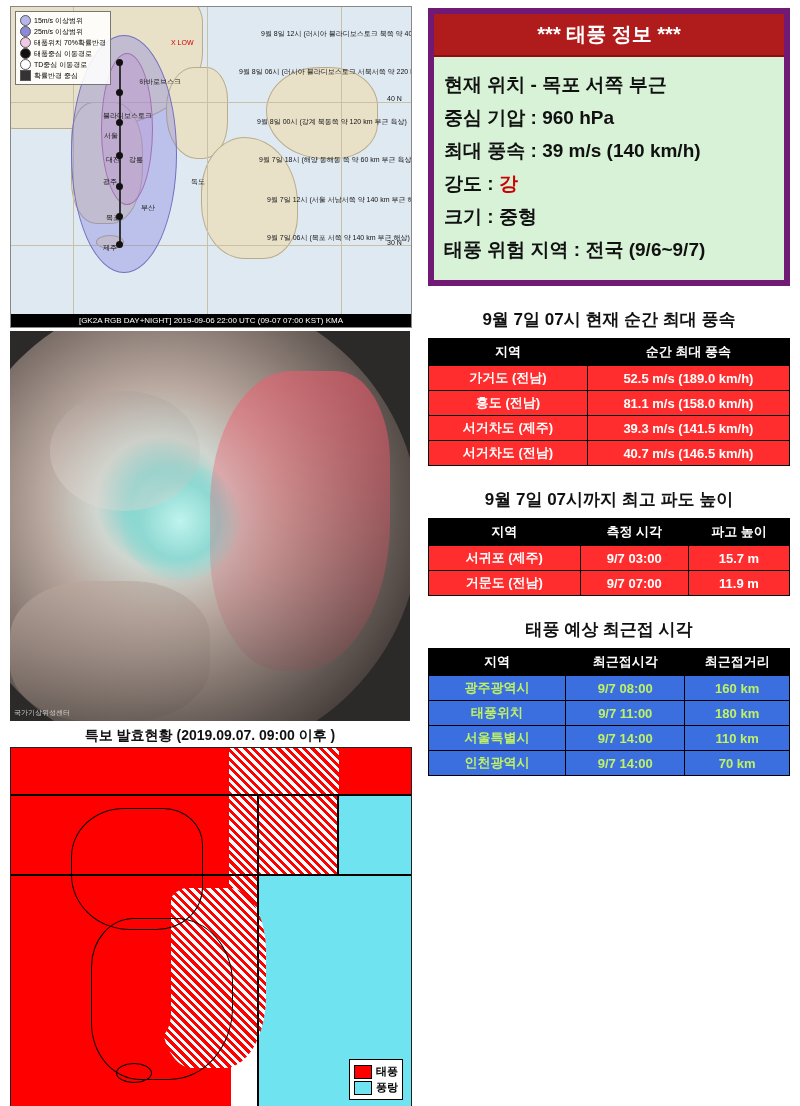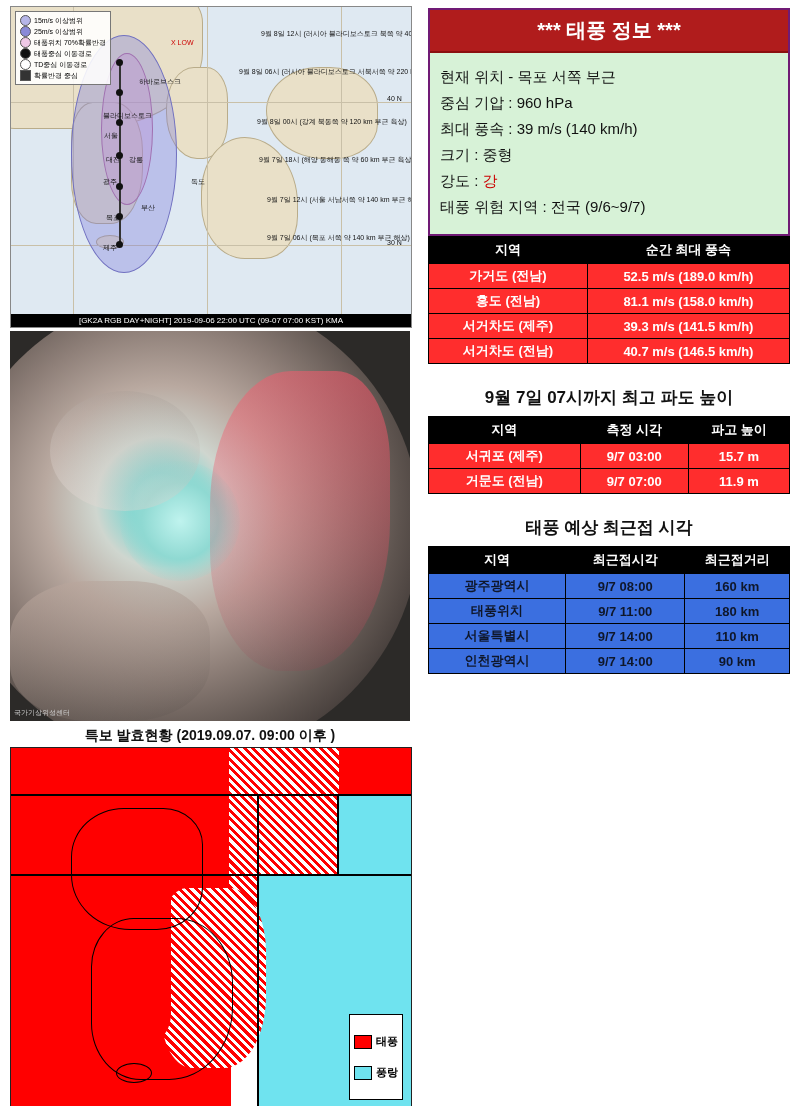--- a/index.html
+++ b/index.html
@@ -33,38 +33,38 @@
   
   .warnwrap{position:relative;width:400px;margin-top:6px;}
   .warn-title{text-align:center;font-size:14px;font-weight:bold;color:#111;margin-bottom:2px;}
   .warnmap{position:relative;width:400px;height:360px;background:#fff;border:1px solid #222;overflow:hidden;}
   .wm-red{position:absolute;background:#ff0000;}
   .wm-cyan{position:absolute;background:#6fe3ef;}
   .wm-hatch{position:absolute;background:repeating-linear-gradient(45deg,#ff0000 0 3px,#ffffff 3px 6px);}
   .wm-line{position:absolute;background:#000;}
   .wm-landline{position:absolute;border:1px solid #000;}
   .wm-legend{position:absolute;right:8px;bottom:8px;background:#fff;border:1px solid #000;padding:3px 4px;font-size:11px;}
-  .wm-legend .row{display:flex;align-items:center;gap:4px;margin:16px 0;font-weight:bold;}
+  .wm-legend .row{display:flex;align-items:center;gap:4px;margin:1px 0;font-weight:bold;}
   .wm-sw{width:16px;height:12px;display:inline-block;border:1px solid #000;}
 
   
   #right{position:absolute;left:428px;top:8px;width:362px;}
 
-  .info-card{border:2px solid #701a75;background:#d7f2d7;}
+  .info-card{border:6px solid #701a75;background:#d7f2d7;}
   .info-head{background:#b01c1c;color:#fff;text-align:center;font-size:20px;font-weight:bold;padding:7px 0;border-bottom:2px solid #8b1010;}
   .info-body{padding:8px 10px 10px 10px;}
-  .info-row{font-size:15px;font-weight:normal;color:#111;margin:7px 0;}
+  .info-row{font-size:19px;font-weight:bold;color:#111;margin:7px 0;}
   .info-row .hl{color:#cc0000;}
 
   .sec-title{text-align:center;font-size:17px;font-weight:bold;color:#111;margin:22px 0 7px 0;}
   table.t{width:100%;border-collapse:collapse;font-size:13px;}
   table.t th{background:#000;color:#fff;font-weight:bold;padding:4px 2px;border:1px solid #000;text-align:center;}
   table.t td{text-align:center;padding:3px 2px;border:1px solid #000;font-weight:bold;}
   .red-row td{background:#ff2d2d;color:#fff;}
-  .blue-row td{background:#3b6fe0;color:#0f172a;}
+  .blue-row td{background:#3b6fe0;color:#bef264;}
 </style>
 </head>
 <body>
 
 <div id="left">
 
   <div class="trackmap">
 
     <div class="sea" style="left:0;top:0;width:400px;height:320px;"></div>
     <div class="land" style="left:-40px;top:-30px;width:230px;height:150px;border-radius:40% 30% 50% 20%;"></div>
@@ -196,26 +196,27 @@
 </div>
 
 <div id="right">
 
   <div class="info-card">
     <div class="info-head">*** 태풍 정보 ***</div>
     <div class="info-body">
       <div class="info-row">현재 위치  -  목포 서쪽 부근</div>
       <div class="info-row">중심 기압 : 960 hPa</div>
       <div class="info-row">최대 풍속 : 39 m/s (140 km/h)</div>
+      <div class="info-row"><span>강도 : </span><span class="hl">강</span></div>
       <div class="info-row">크기 : 중형</div>
-      <div class="info-row"><span>강도 : </span><span class="hl">강</span></div>
       <div class="info-row">태풍 위험 지역 : 전국 (9/6~9/7)</div>
     </div>
   </div>
 
+  <div class="sec-title">9월 7일 07시 현재 순간 최대 풍속</div>
   <table class="t">
     <tbody>
         <tr>
       <th style="width:44%">지역</th>
       <th>순간 최대 풍속</th>
     </tr>
     <tr class="red-row">
       <td>가거도 (전남)</td>
       <td>52.5 m/s (189.0 km/h)</td>
     </tr>
@@ -274,17 +275,17 @@
       <td>180 km</td>
     </tr>
     <tr class="blue-row">
       <td>서울특별시</td>
       <td>9/7 14:00</td>
       <td>110 km</td>
     </tr>
     <tr class="blue-row">
       <td>인천광역시</td>
       <td>9/7 14:00</td>
-      <td>90 km</td>
+      <td>70 km</td>
     </tr>
   </tbody>
     </table>
 </div>
 
 </body></html>

